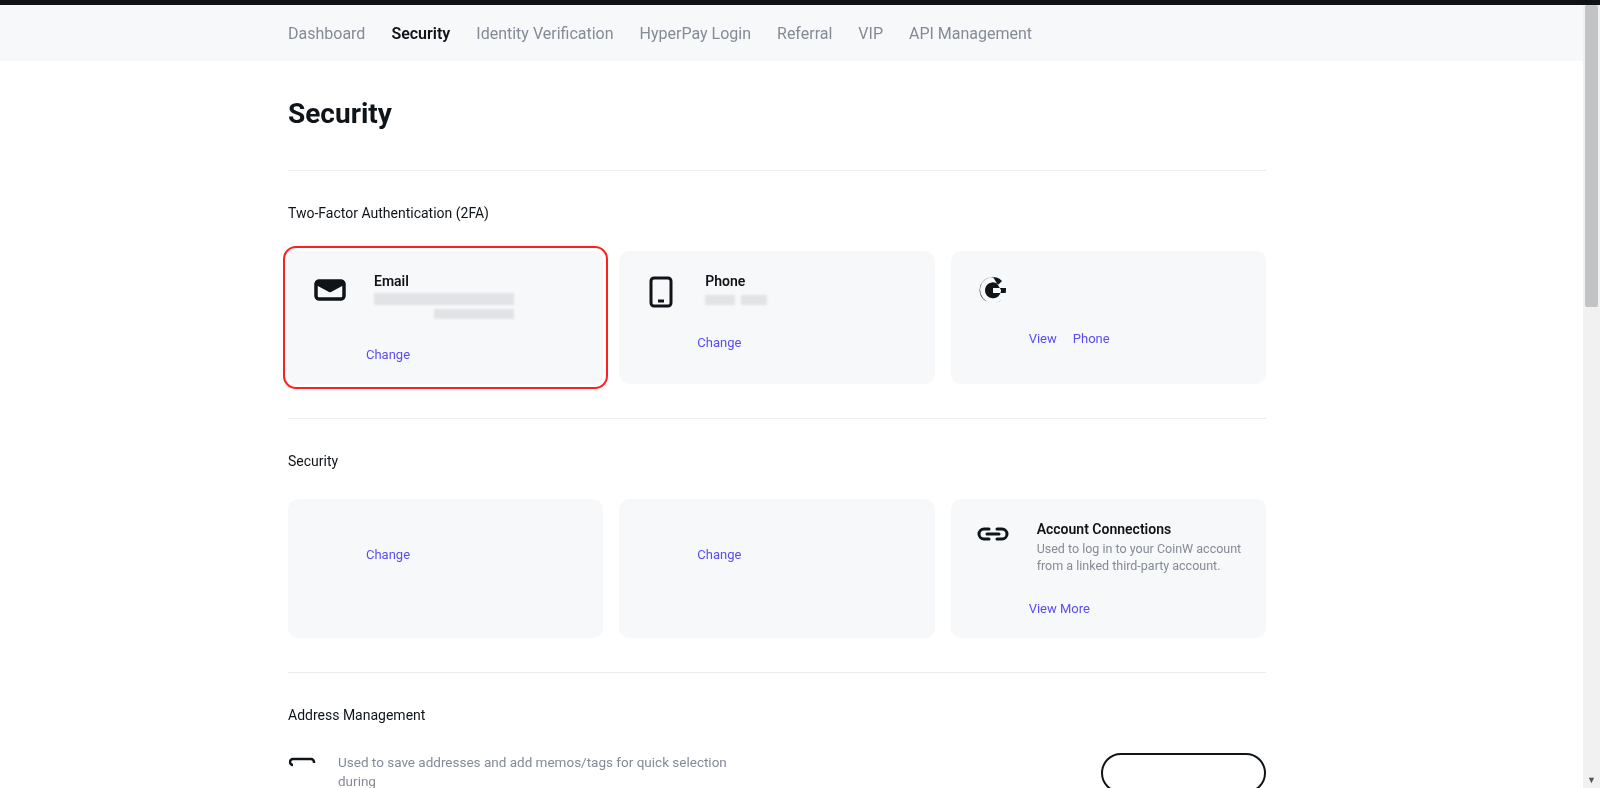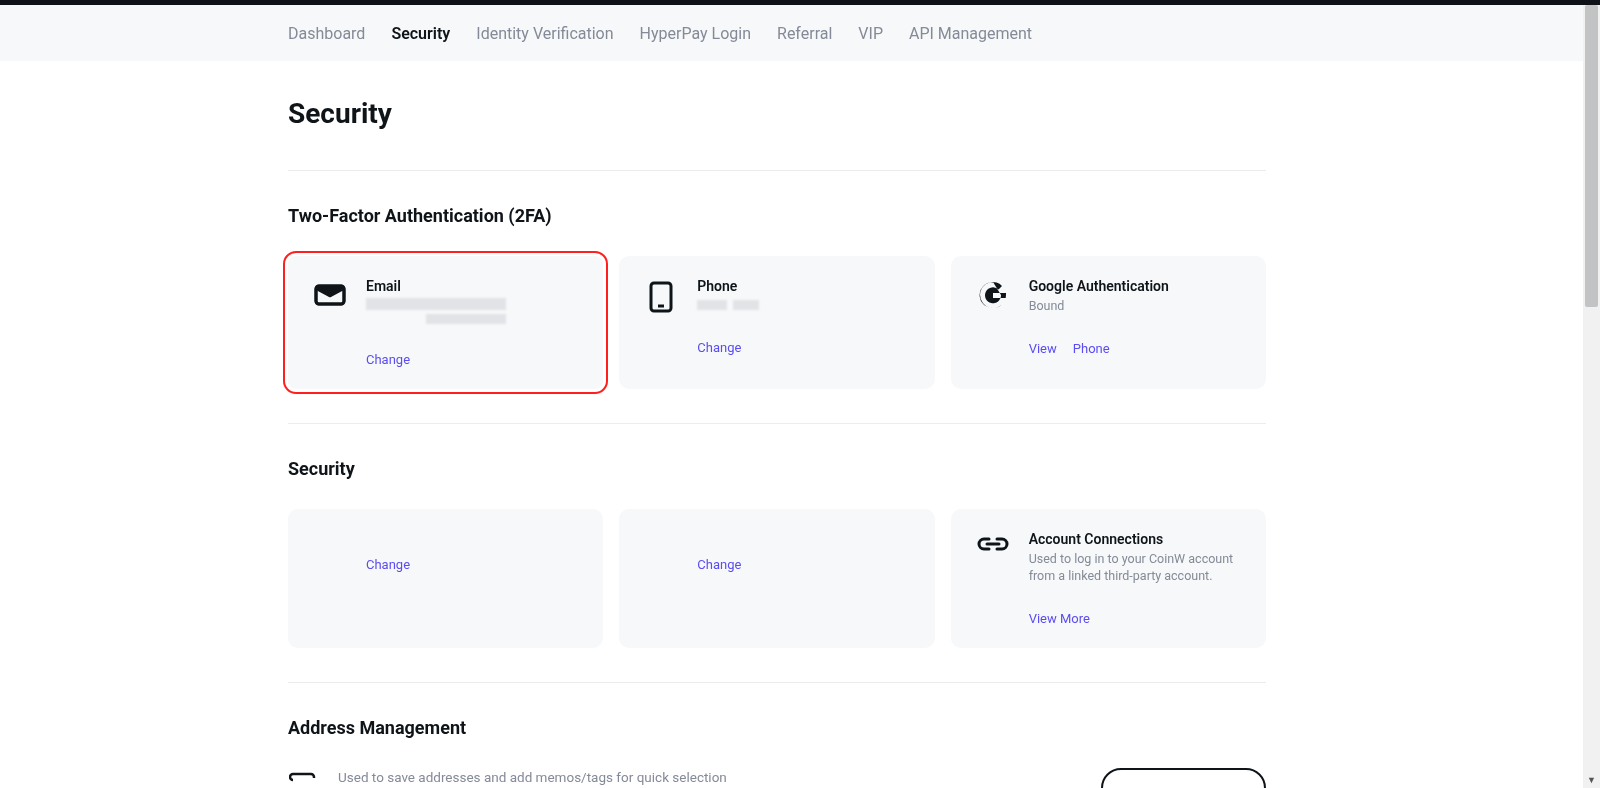--- a/index.html
+++ b/index.html
@@ -4,25 +4,25 @@
 <style>
   * { box-sizing: border-box; margin: 0; padding: 0; }
   html, body { width: 1600px; height: 788px; font-family: -apple-system, BlinkMacSystemFont, "Segoe UI", Roboto, Arial, sans-serif; background:#fff; color:#0f1419; overflow:hidden; position:relative;}
   .topbar { width:100%; height:5px; background:#0f1218; }
   .tabstrip { width:100%; height:56px; background:#f7f8f9; display:flex; align-items:center; padding-left:288px; gap:26px; color:#848a97; font-size:16px;}
   .tabstrip .tab { cursor:pointer; }
   .tabstrip .tab.active { color:#0f1419; font-weight:600; }
   .main { width:978px; margin-left:288px; padding-top:36px; }
   h1.page-title { font-size:28px; font-weight:700; margin-bottom:40px;}
   .divider { height:1px; background:#ececec; width:100%; margin-bottom:34px;}
-  h2.section-title { font-size:18px; font-weight:700; margin-bottom:30px;}
+  h2.section-title { font-size:14px; font-weight:400; margin-bottom:30px;}
   .card-row { display:flex; gap:16px; margin-bottom:34px;}
   .card { flex:1 1 0; background:#f7f8f9; border-radius:10px; padding:22px 24px 22px 24px; min-height:130px; }
   .card.highlight { outline:2px solid #ff1f1f; outline-offset:3px; border-radius:8px;}
-  .card-head { display:flex; gap:18px; align-items:flex-start;}
+  .card-head { display:flex; gap:26px; align-items:flex-start;}
   .card-icon { width:36px; display:flex; justify-content:center; padding-top:2px;}
   .card-body { flex:1; }
   .card-title { font-size:14px; font-weight:600; margin-bottom:4px;}
   .card-sub { font-size:12.5px; color:#848a97; line-height:1.35; max-width:210px;}
   .card-redact { margin-top:2px; width:140px; height:12px; background:#e1e3e6; filter: blur(1px); margin-bottom:2px;}
   .card-redact.small { width:60px; height:10px; filter:blur(1px);}
   .card-redact-row { display:flex; gap:6px;}
   .card-links { margin-left:54px; margin-top:26px; display:flex; gap:16px;}
   .card-links a { color:#5b4df2; font-size:13px; text-decoration:none; cursor:pointer;}
   .addr-row{display:flex;gap:20px;align-items:flex-start;}
@@ -101,24 +101,20 @@
       </div>
     </div>
 
     <div class="card">
       <div class="card-head">
         <div class="card-icon">
           <svg width="30" height="30" viewBox="0 0 30 30">
               <path d="M15 2a13 13 0 1 0 12.7 16H15v-5h13v2a13 13 0 0 1-13 13A13 13 0 1 1 24 6l-3.5 3.5A8 8 0 1 0 23 15" fill="#0f1419"></path>
             </svg>
         </div>
-        <div class="card-body">
-          <div class="card-title">Google Authentication</div>
-          <div class="card-sub">Bound</div>
-        </div>
       </div>
       <div class="card-links">
         <a>View</a>
         <a>Phone</a>
       </div>
     </div>
   </div>
 
   <div class="divider"></div>
 

